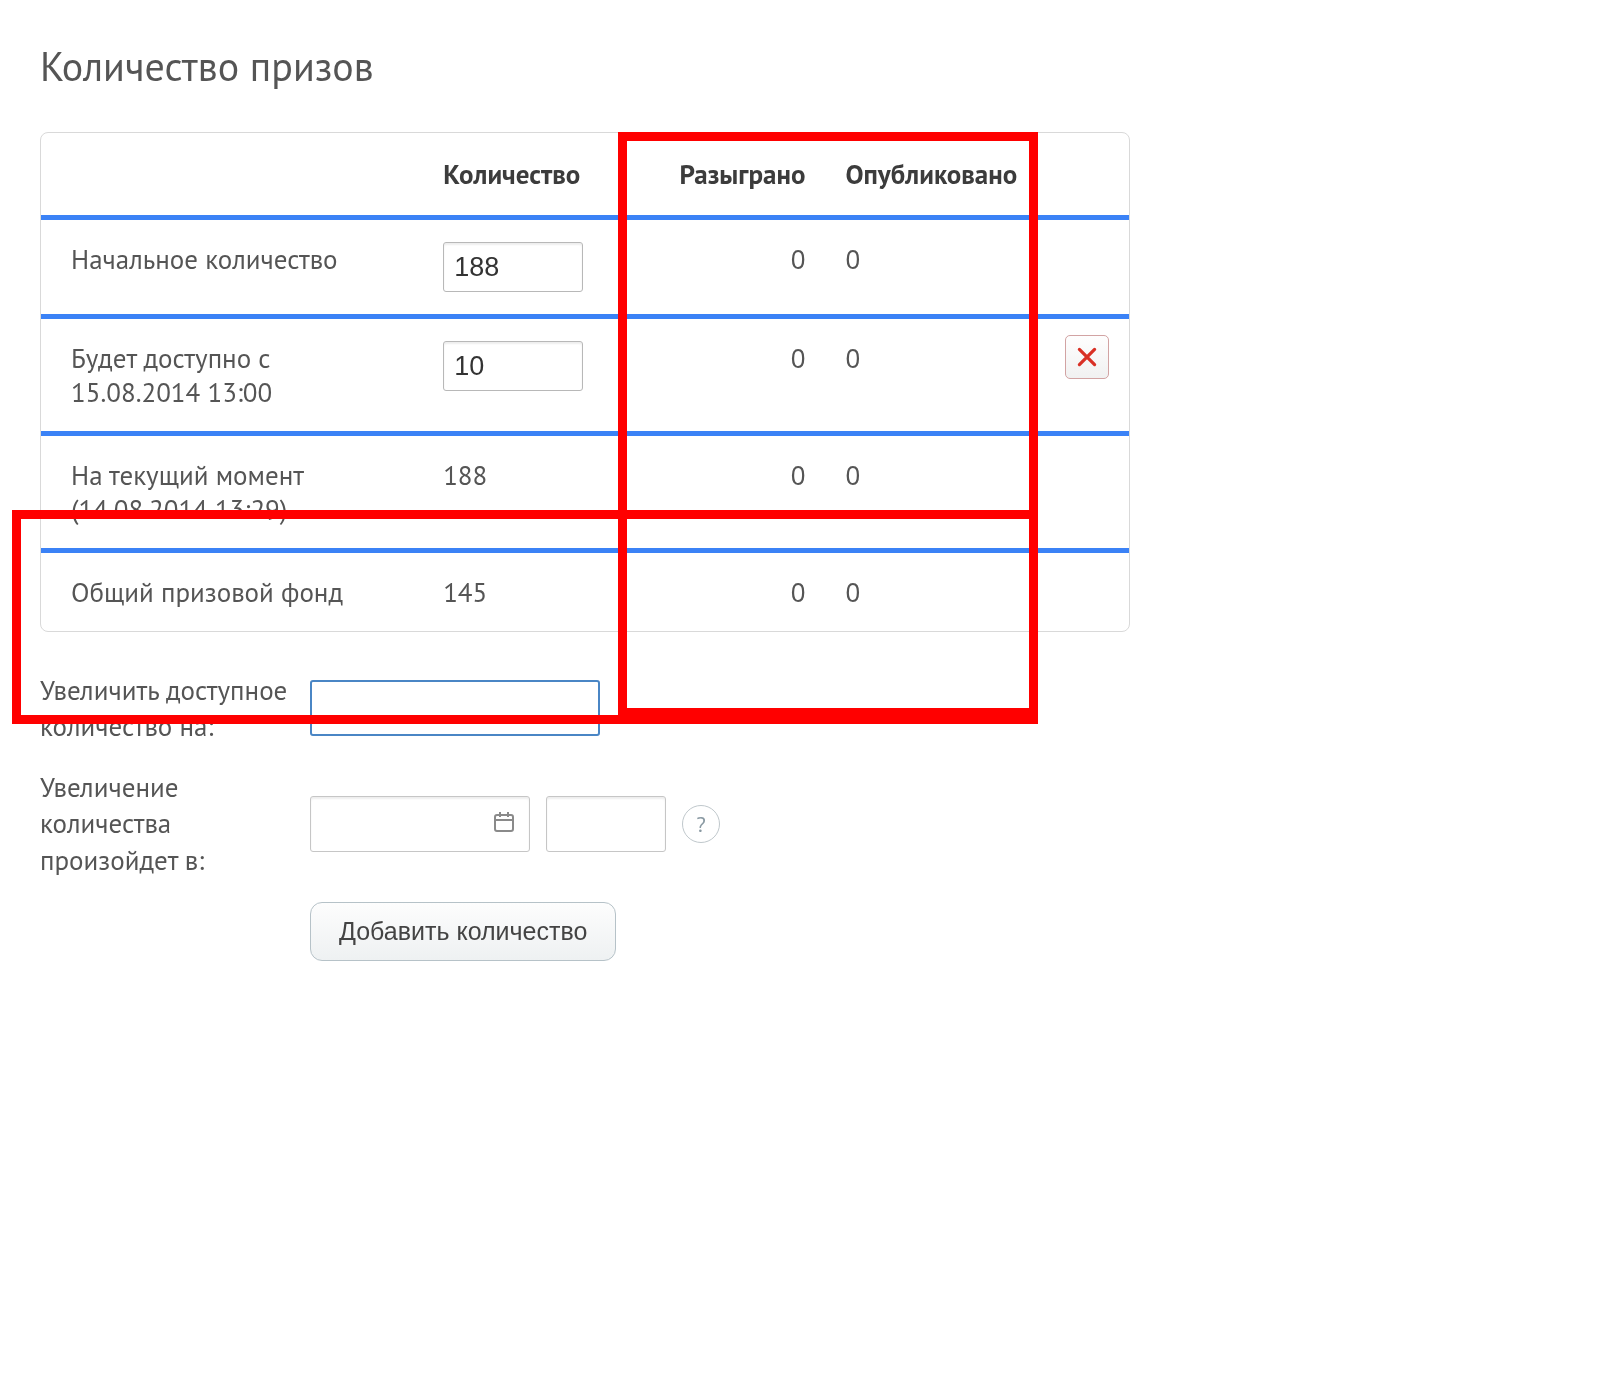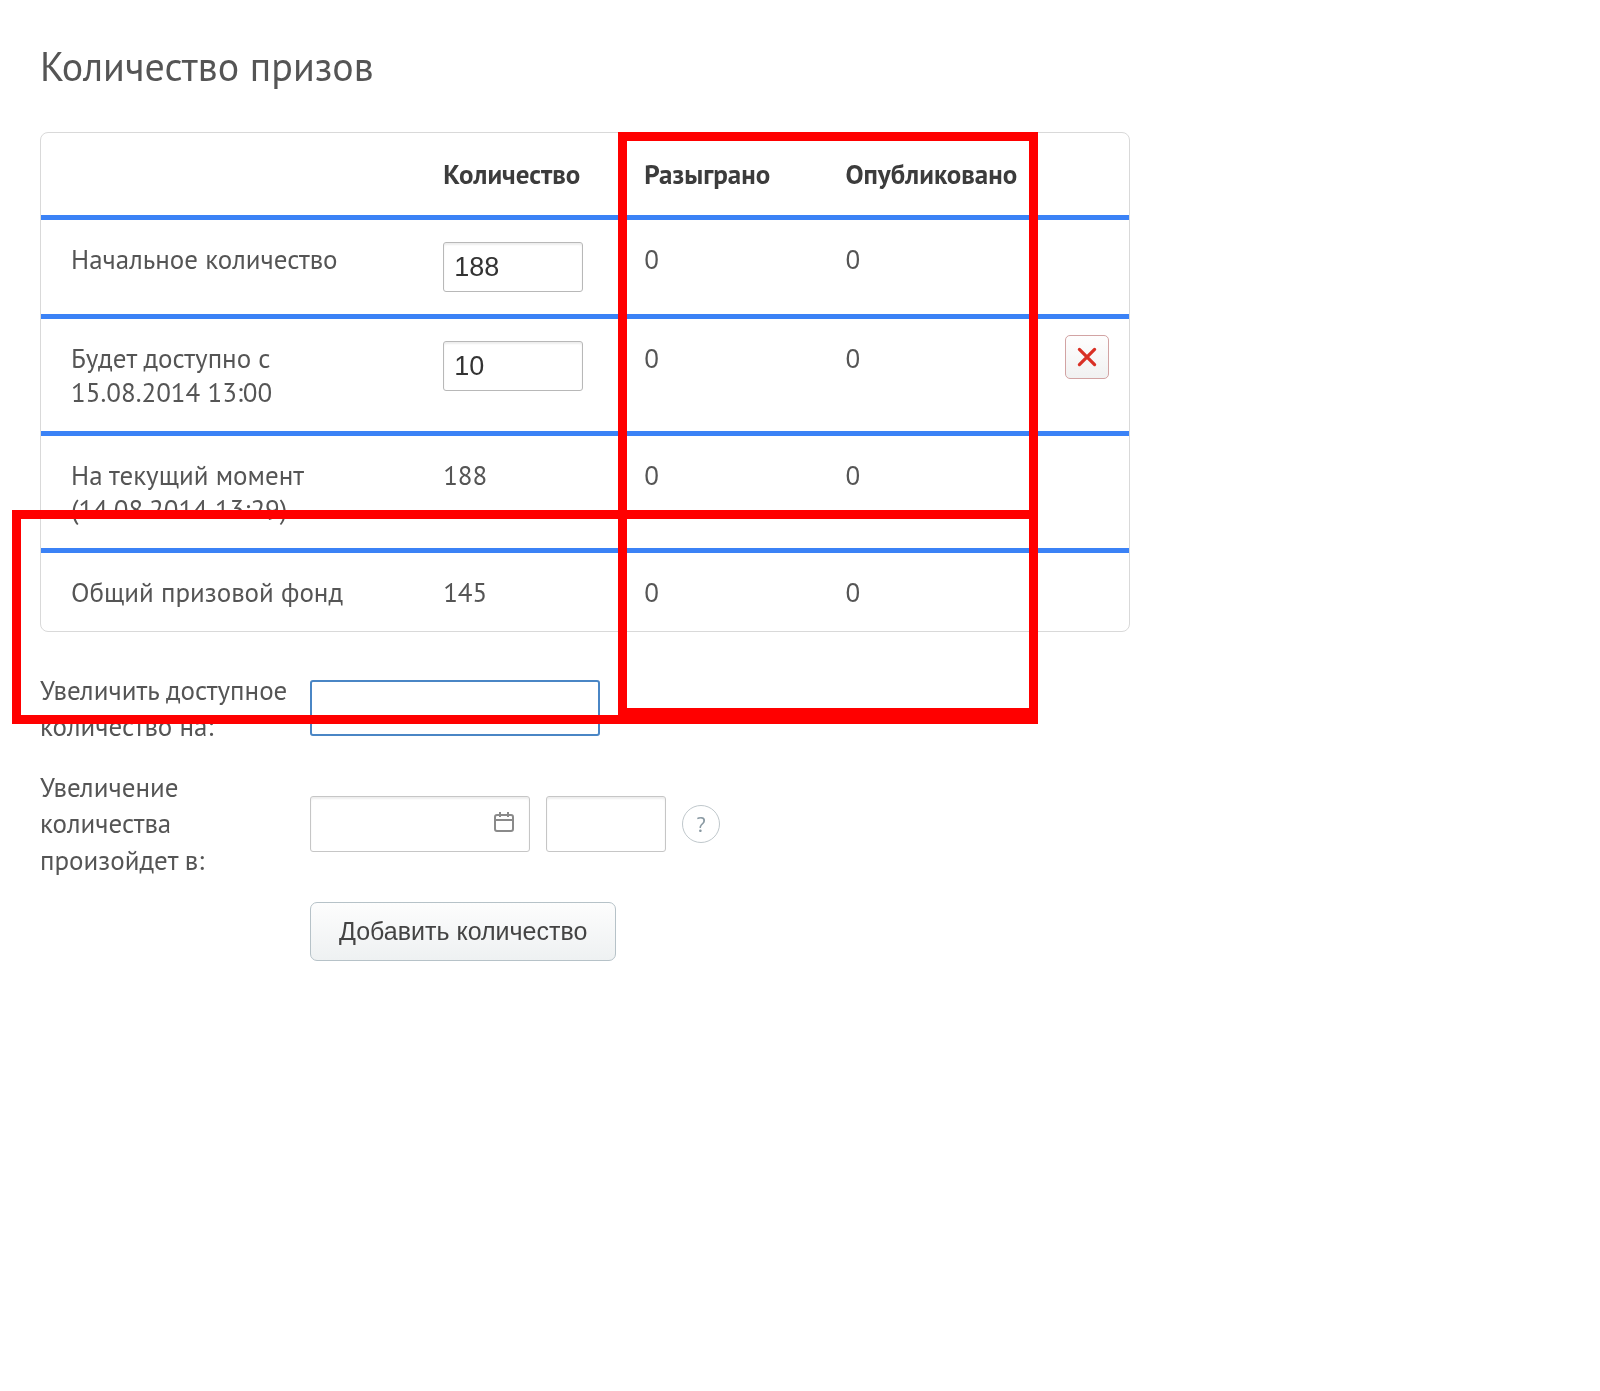--- a/index.html
+++ b/index.html
@@ -41,21 +41,21 @@
   }
   tbody td {
     padding: 22px 20px 22px 20px;
     border-top: 5px solid #3b82f6;
     vertical-align: top;
     color: #555;
   }
   td.label-col { width: 380px; padding-left: 30px; }
   th.label-col { padding-left: 30px; }
   td.qty-col, th.qty-col { width: 200px; }
-  td.drawn-col, th.drawn-col { width: 200px; }
+  td.drawn-col, th.drawn-col { width: 200px; text-align: right; }
   td.pub-col, th.pub-col { width: 200px; }
   td.del-col, th.del-col { width: 90px; text-align:right; padding-right: 20px; vertical-align: top; padding-top: 16px; }
 
   input.qty-input {
     width: 140px;
     height: 50px;
     font-size: 27px;
     padding: 4px 10px;
     border: 1px solid #b8b8b8;
     border-radius: 3px;
@@ -151,21 +151,21 @@
     border: 1px solid #c0c8cc;
     border-radius: 50%;
     color: #8a9aa3;
     font-size: 22px;
     cursor: help;
   }
   .add-btn {
     display: inline-block;
     padding: 14px 28px;
     border: 1px solid #b6c2c8;
-    border-radius: 7px;
+    border-radius: 12px;
     background: linear-gradient(#fdfdfd,#eef1f2);
     color: #444;
     font-size: 25px;
     cursor: pointer;
   }
 </style>
 </head>
 <body>
 
 <div class="wrap">

